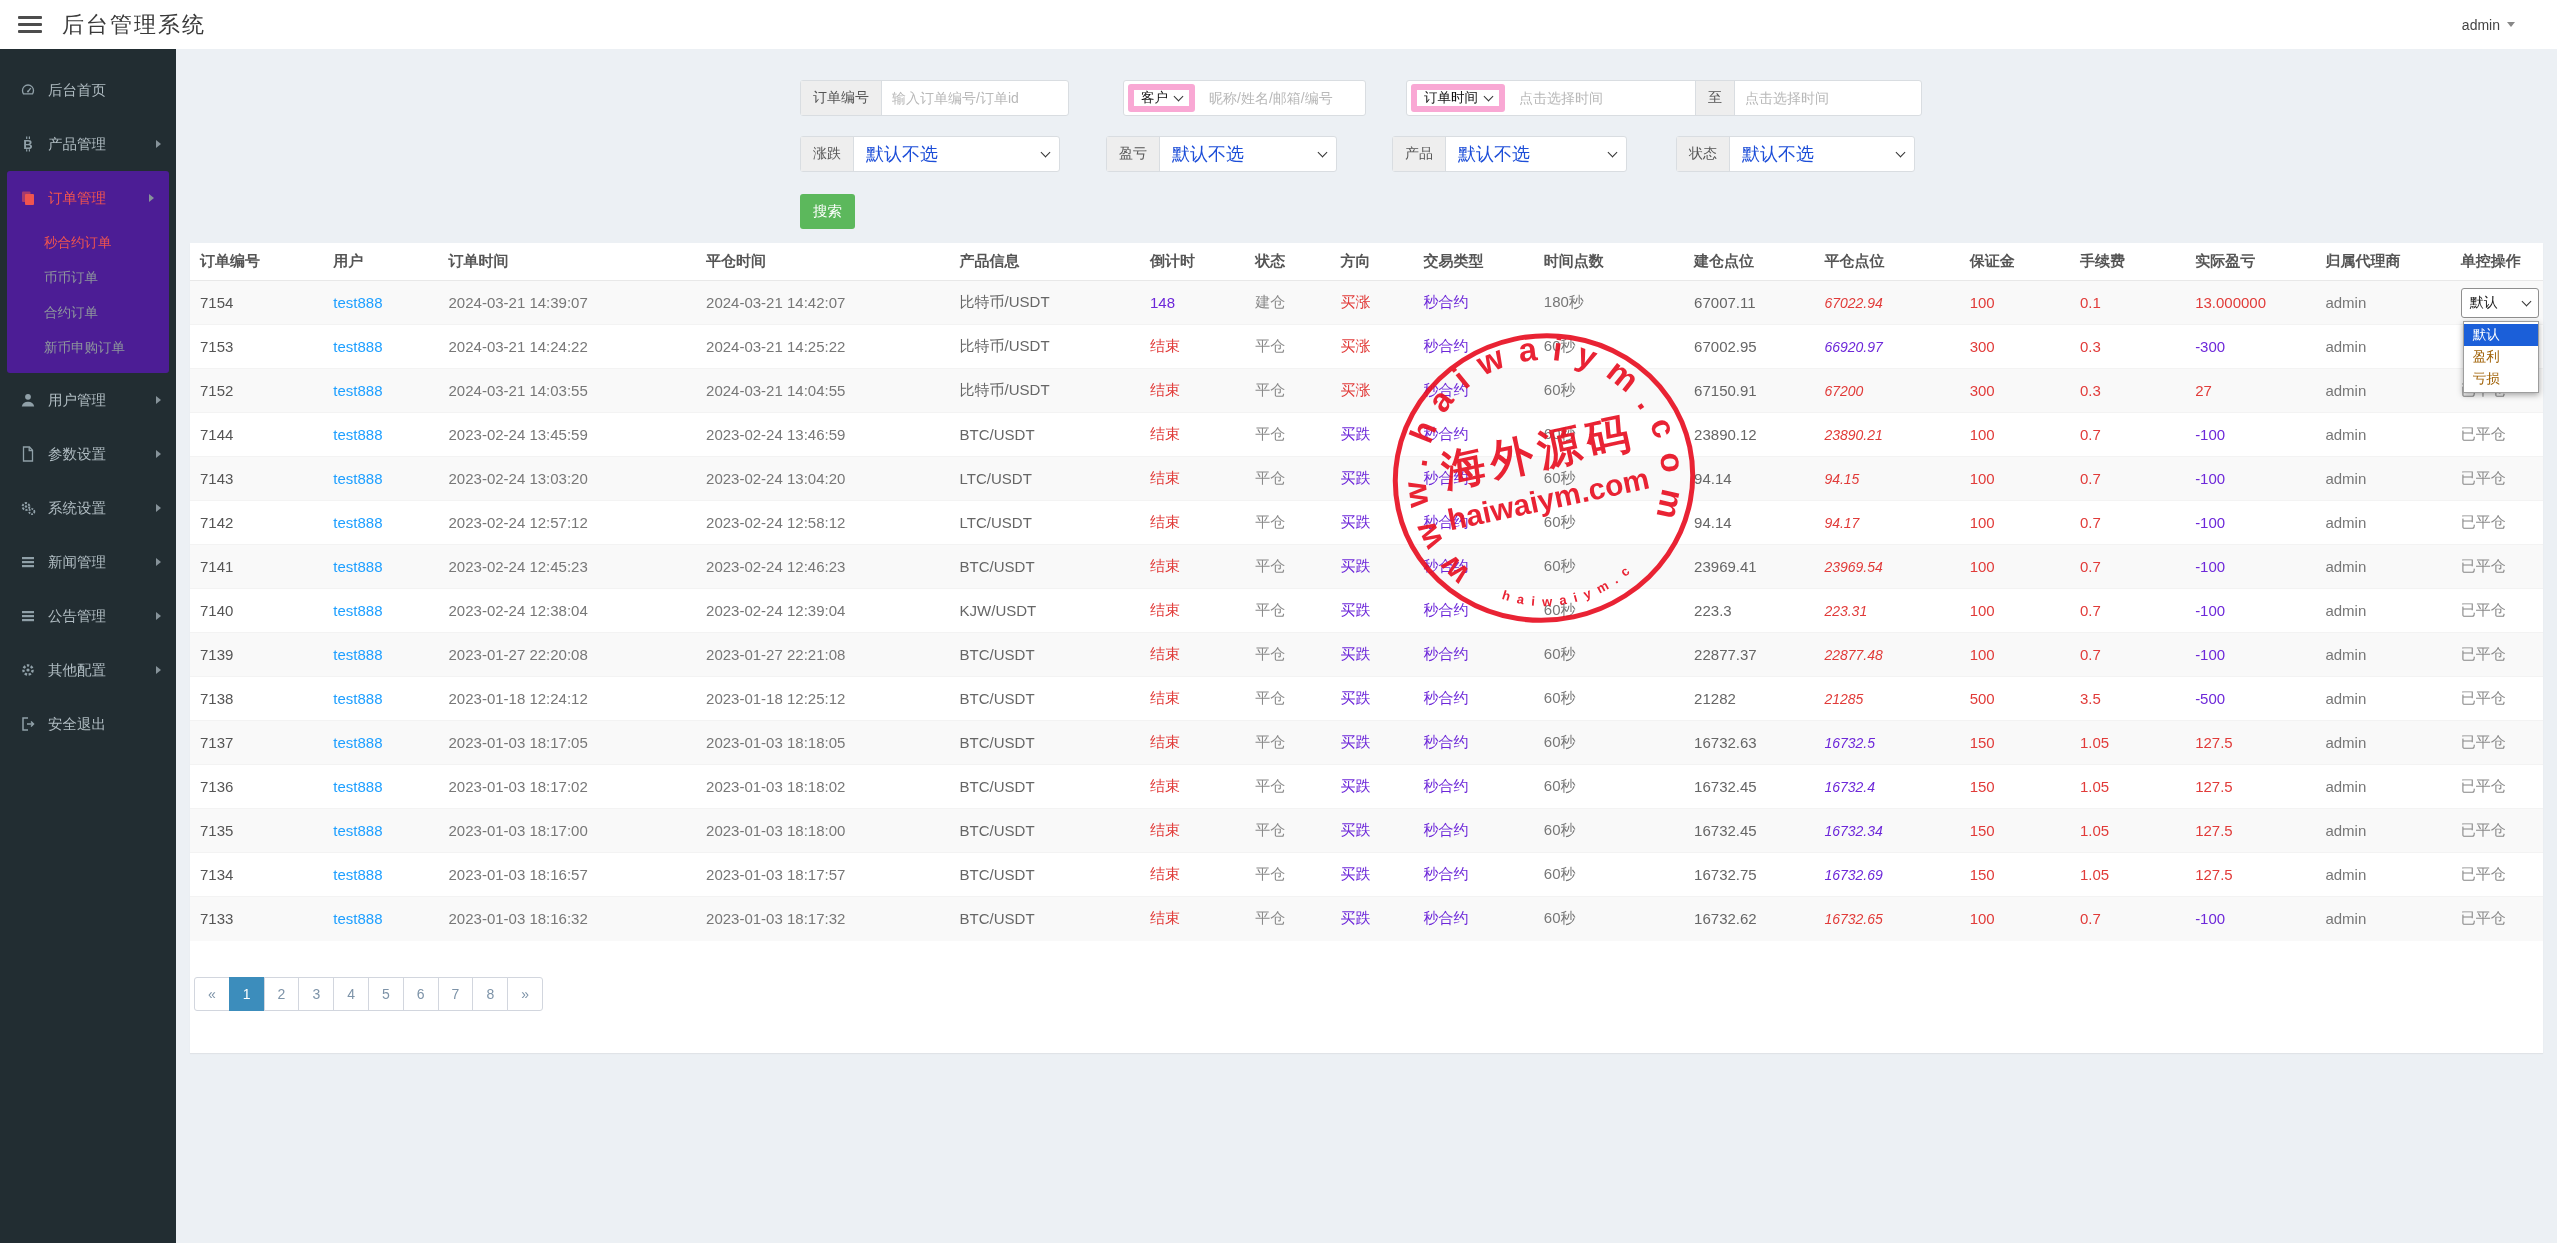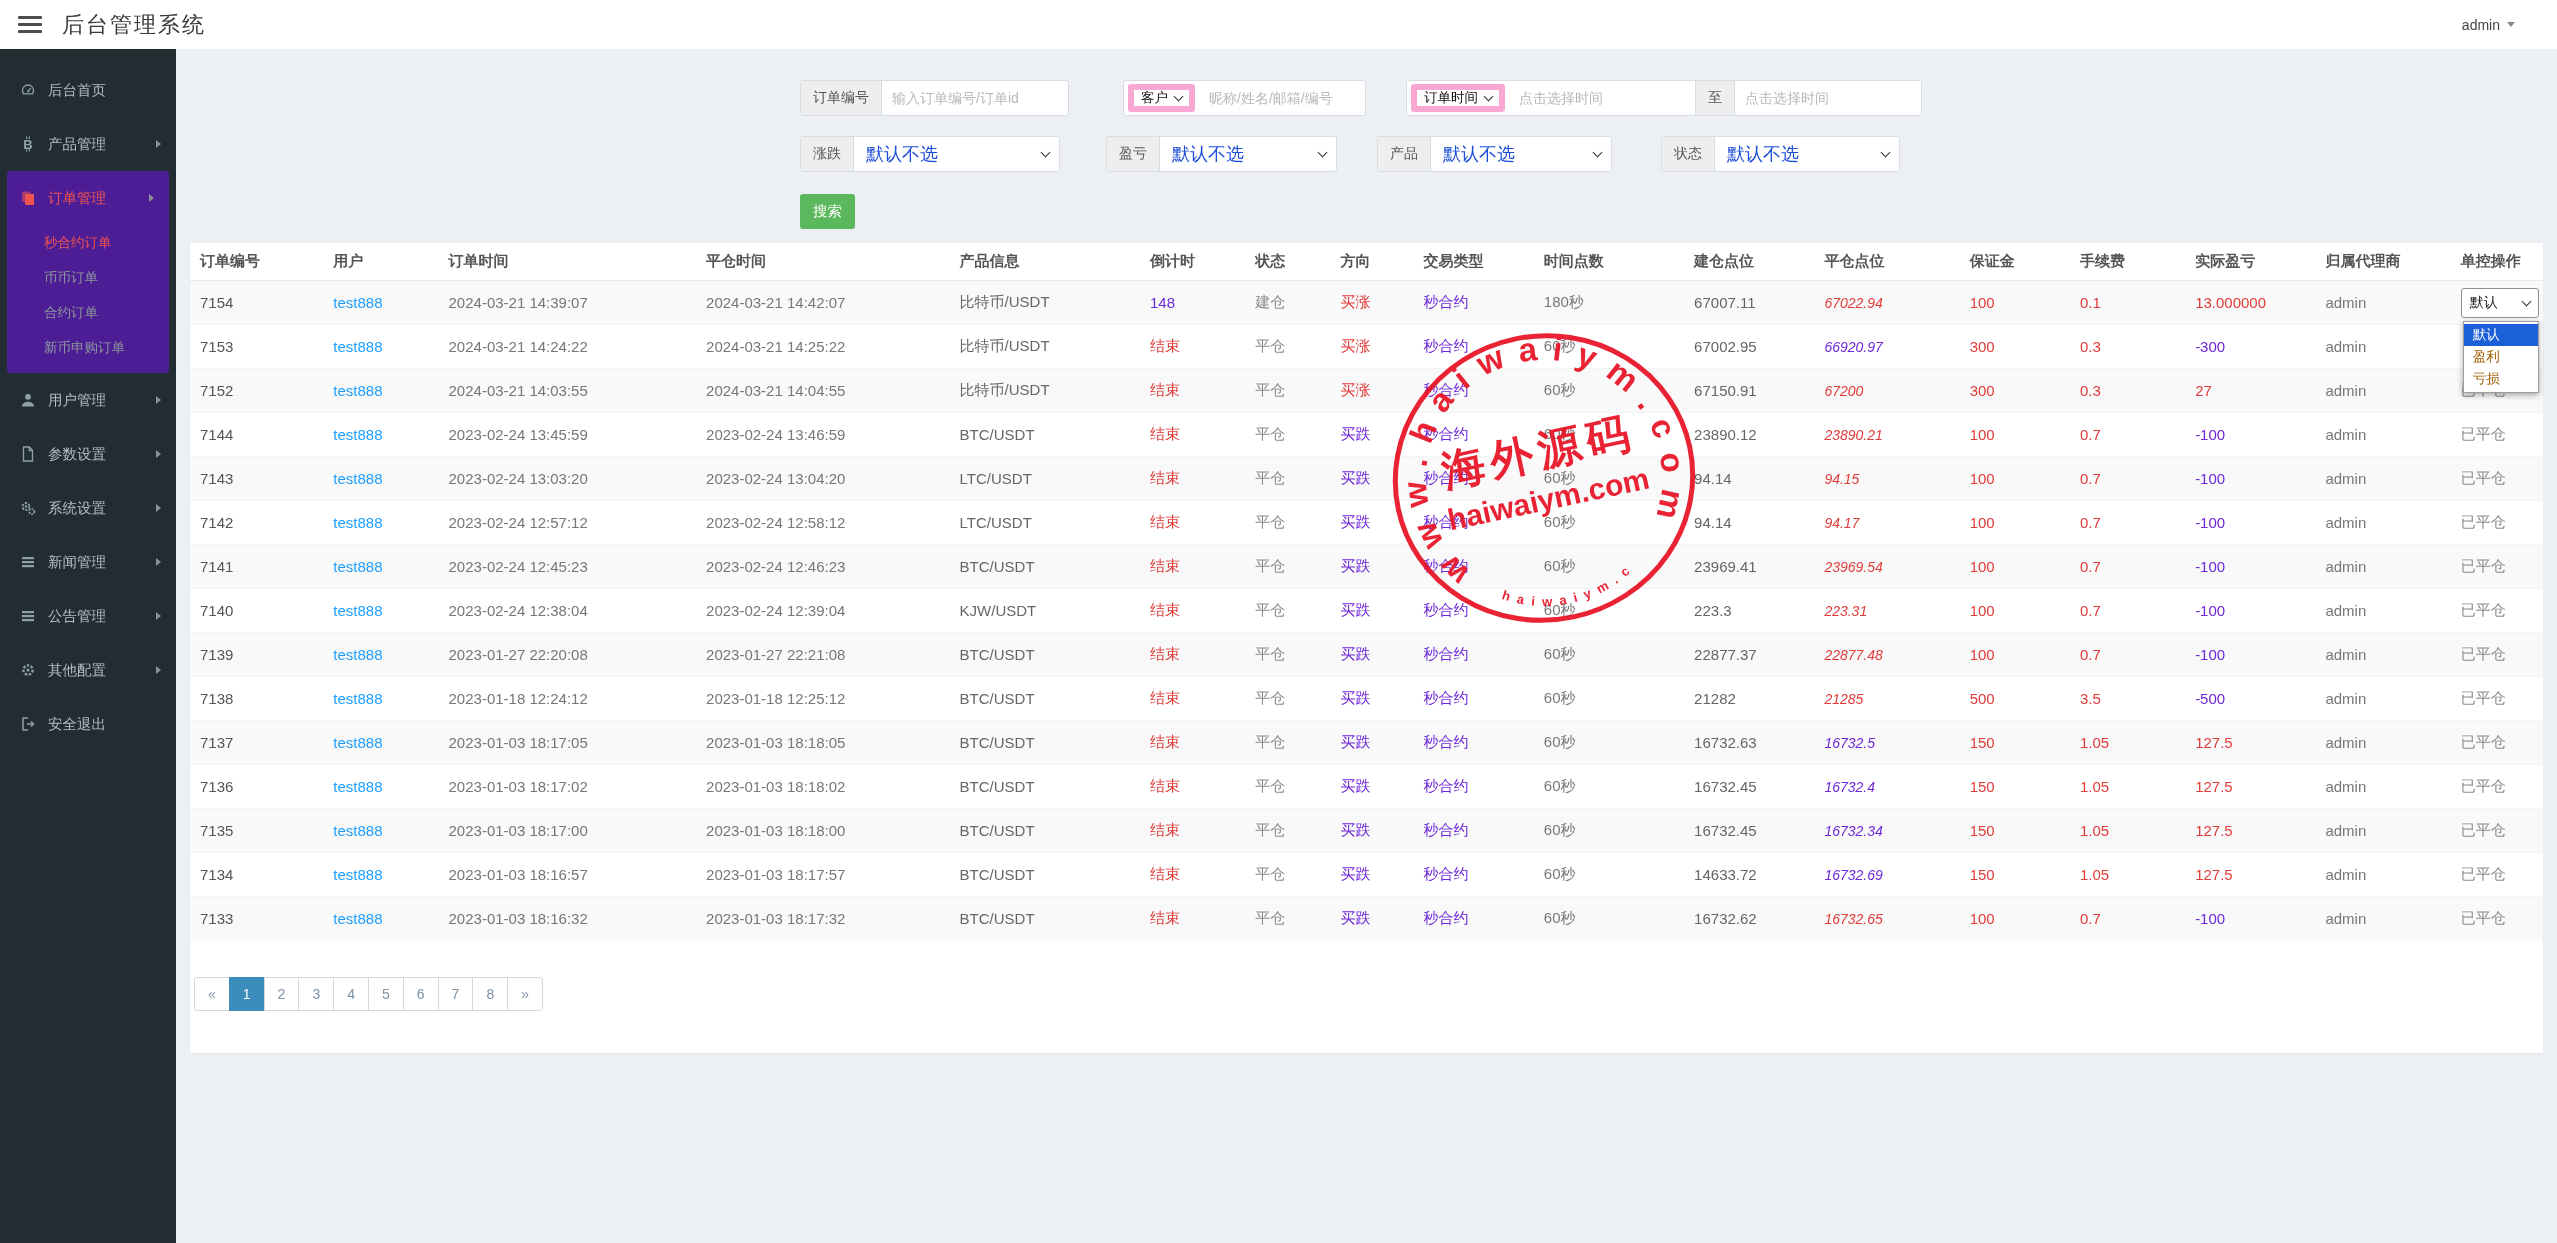--- a/index.html
+++ b/index.html
@@ -241,21 +241,21 @@
           <i class="chev"></i>
         </span>
       </div>
       <div class="igroup" style="margin-left:46px">
         <span class="addon">盈亏</span>
         <span class="fsel" style="width:176px">
           <span>默认不选</span>
           <i class="chev"></i>
         </span>
       </div>
-      <div class="igroup" style="margin-left:40px">
+      <div class="igroup" style="margin-left:55px">
         <span class="addon">产品</span>
         <span class="fsel" style="width:180px">
           <span>默认不选</span>
           <i class="chev"></i>
         </span>
       </div>
       <div class="igroup" style="margin-left:49px">
         <span class="addon">状态</span>
         <span class="fsel" style="width:184px">
           <span>默认不选</span>
@@ -572,21 +572,21 @@
             <td class="c-id">7134</td>
             <td class="link">test888</td>
             <td class="c-dim">2023-01-03 18:16:57</td>
             <td class="c-dim">2023-01-03 18:17:57</td>
             <td class="c-mid">BTC/USDT</td>
             <td class="c-red">结束</td>
             <td class="c-mute">平仓</td>
             <td class="c-green">买跌</td>
             <td class="c-green">秒合约</td>
             <td class="c-dim">60秒</td>
-            <td class="c-mid">14633.72</td>
+            <td class="c-mid">16732.75</td>
             <td class="c-green close-val">16732.69</td>
             <td class="c-red">150</td>
             <td class="c-red">1.05</td>
             <td class="c-red">127.5</td>
             <td class="c-dim">admin</td>
             <td class="c-mute">已平仓</td>
           </tr>
           <tr>
             <td class="c-id">7133</td>
             <td class="link">test888</td>

